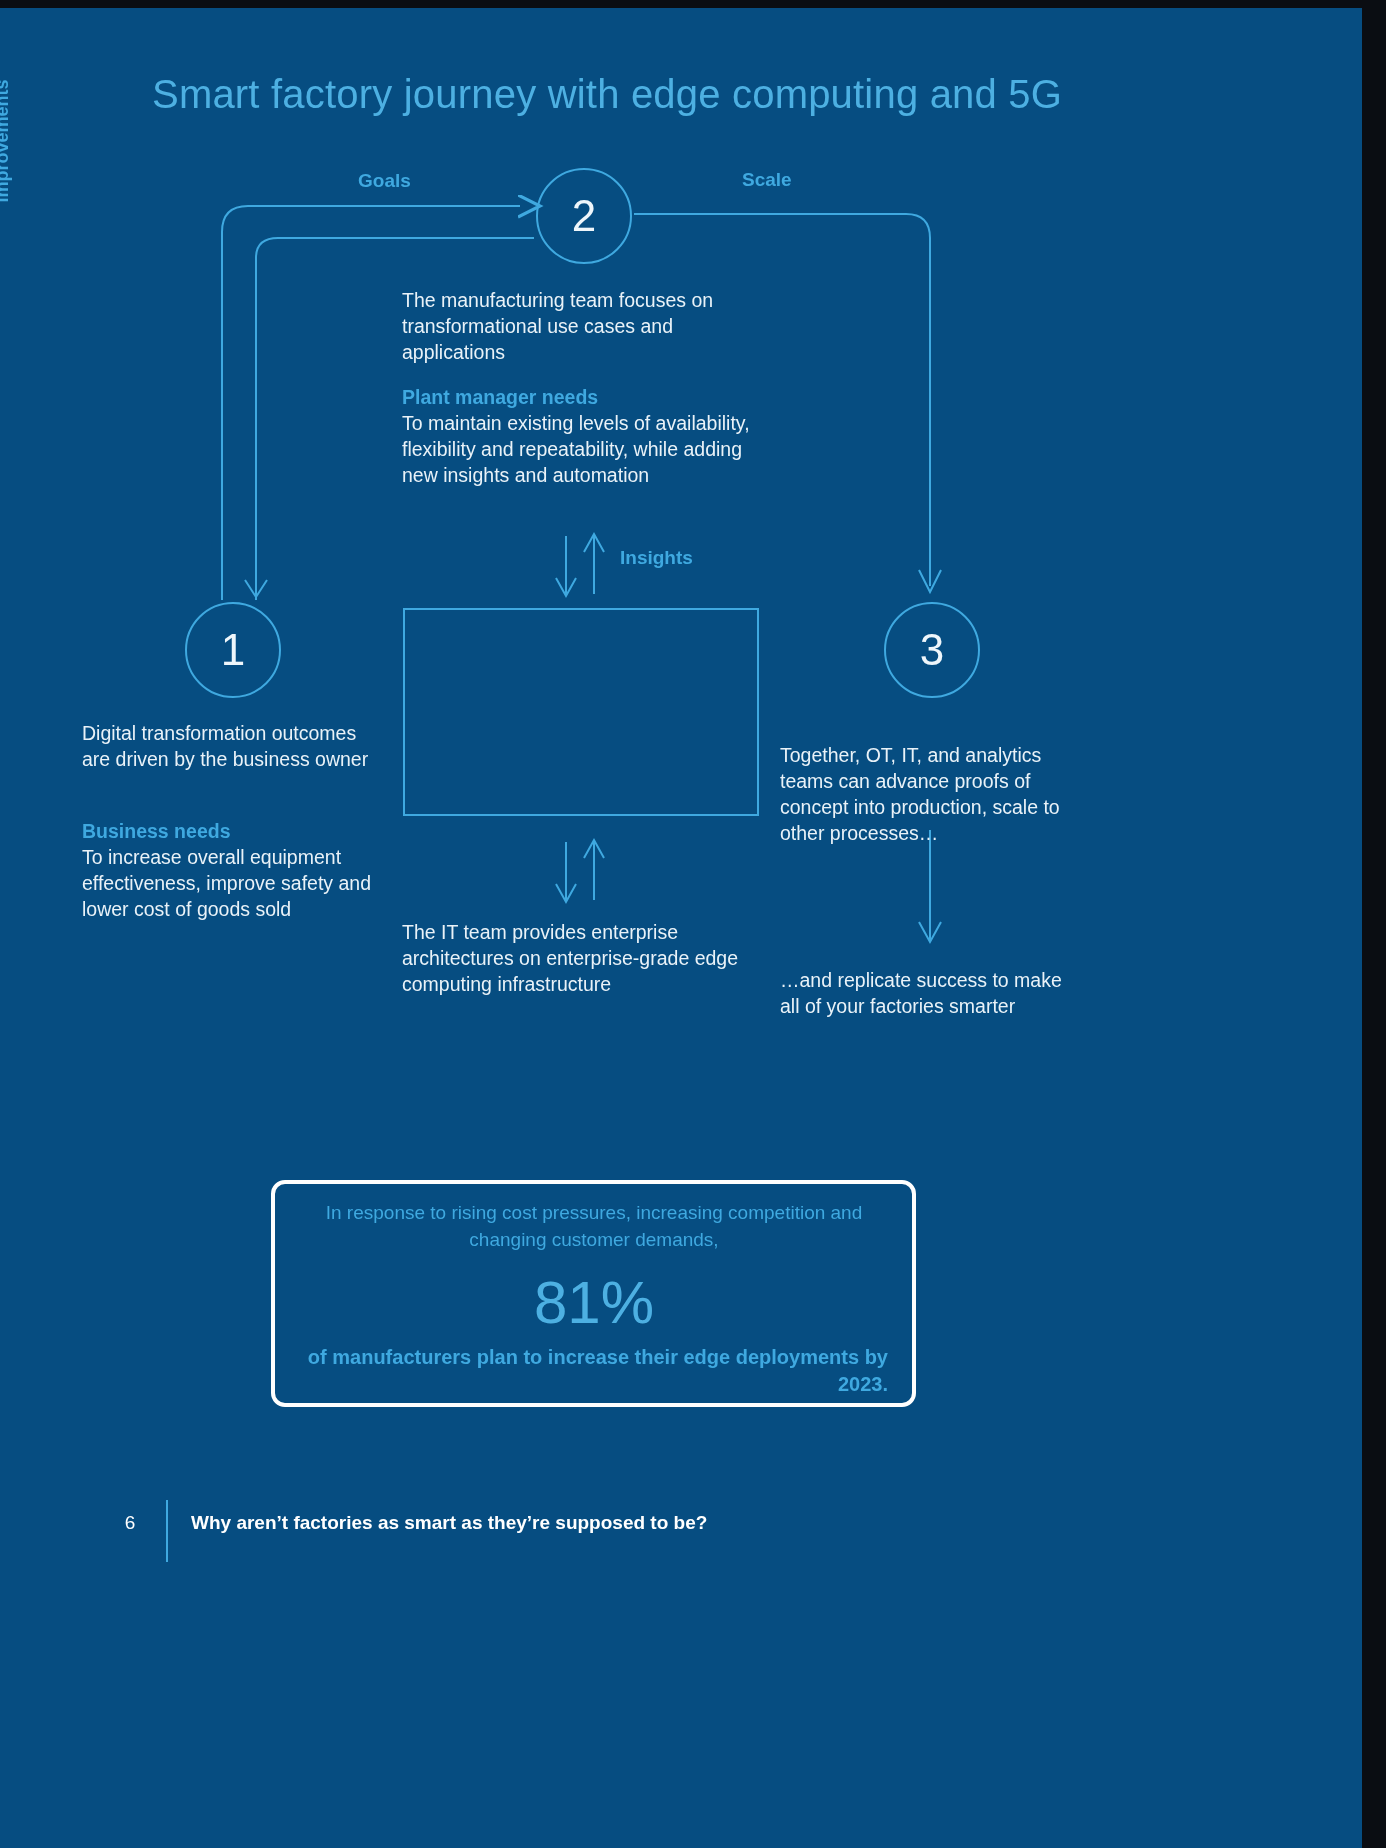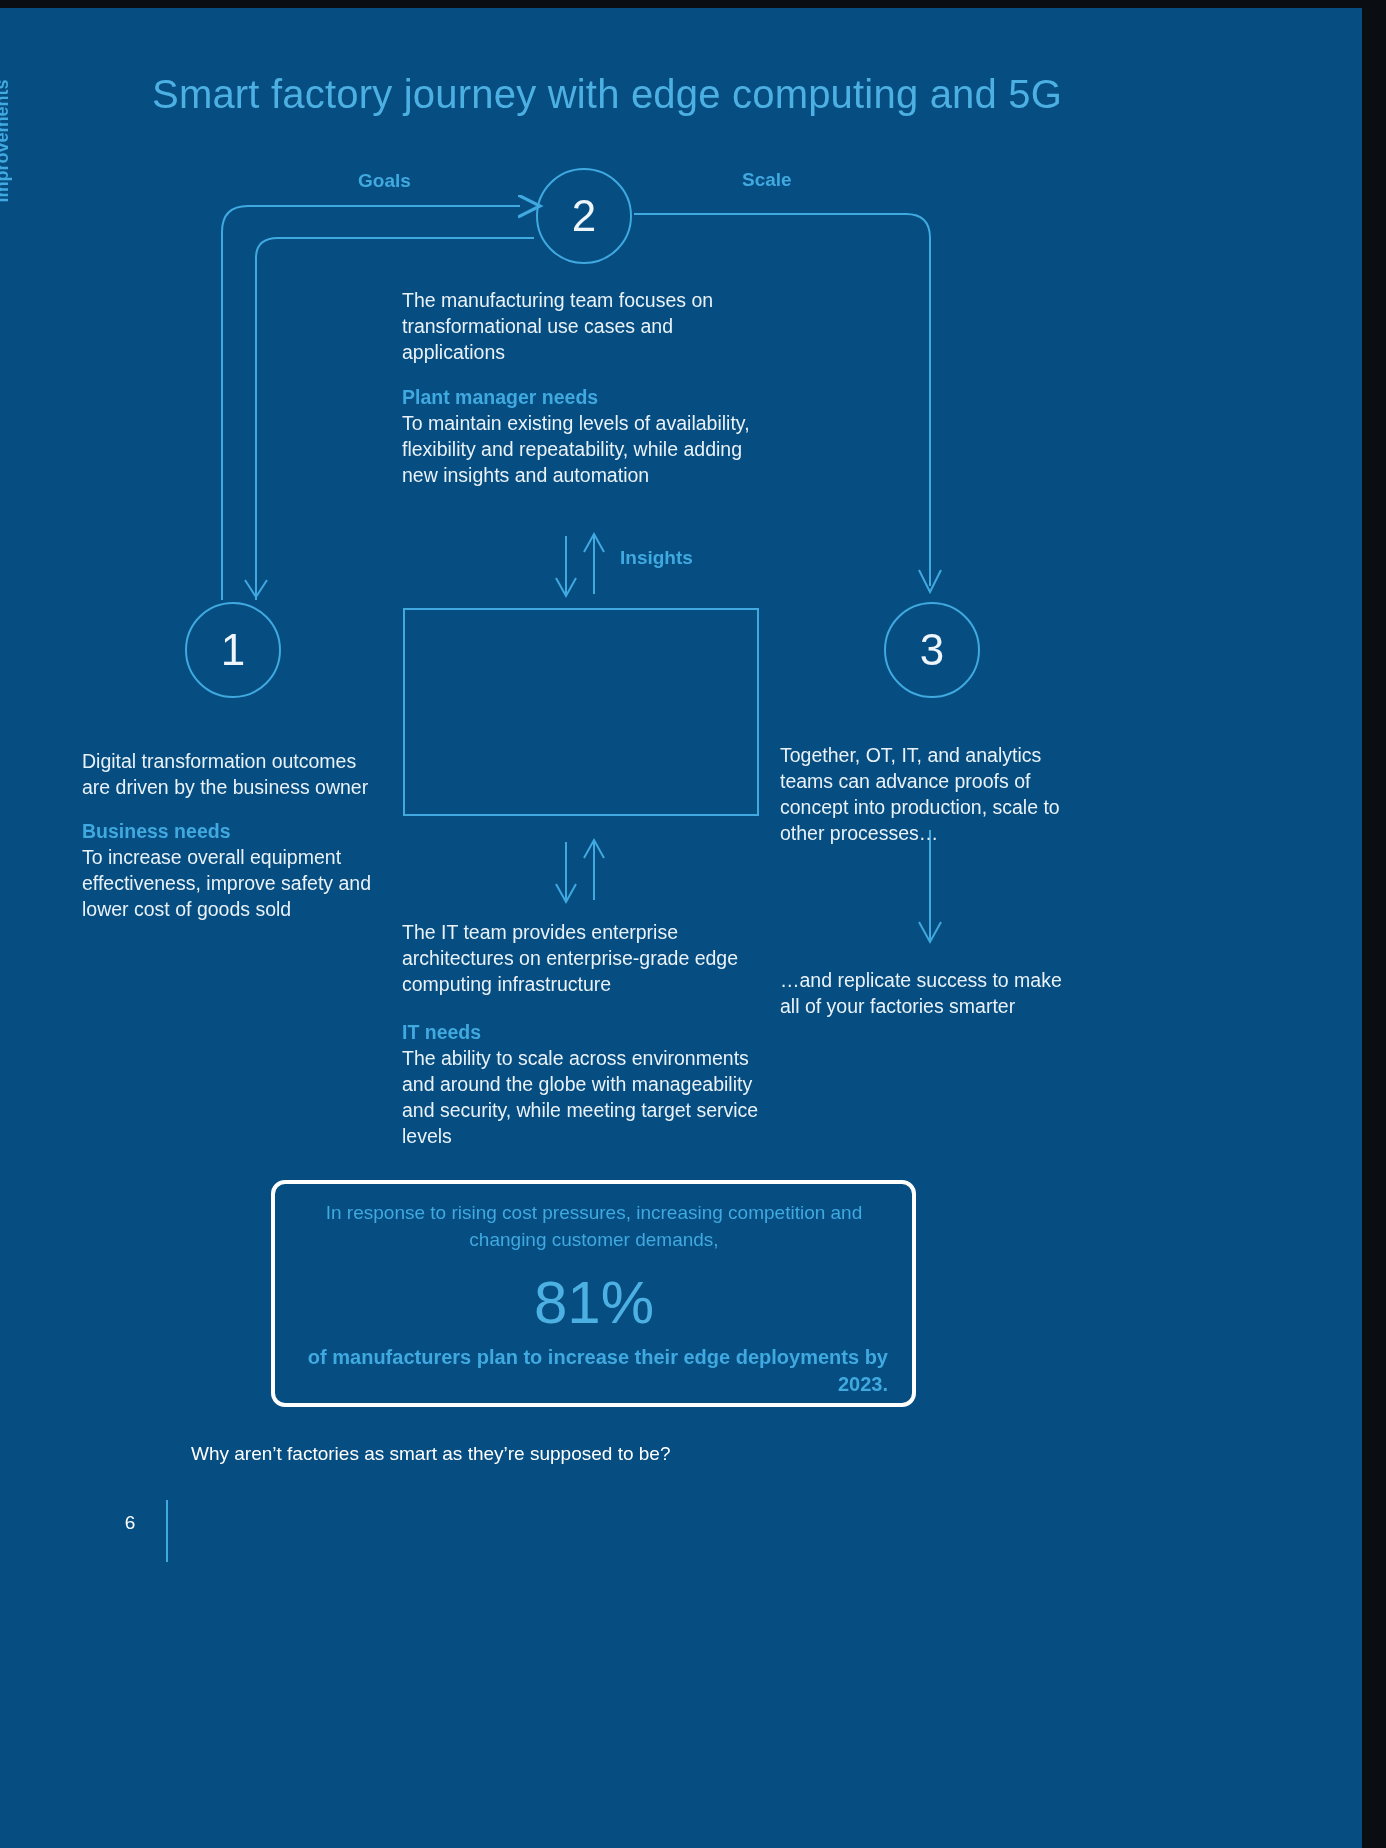--- a/index.html
+++ b/index.html
@@ -126,21 +126,21 @@
     border: 2px solid #3fa9e0;
     box-sizing: border-box;
   }
   #box-center-text {
     position: absolute;
     left: 413px;
     top: 639px;
     width: 336px;
   }
 
-  #c1-text  { left: 82px; top: 720px; width: 300px; margin-top: 28px; }
+  #c1-text  { left: 82px; top: 720px; width: 300px; }
   #c1-needs { left: 82px; top: 818px; width: 300px; }
 
   #c3-text  { left: 780px; top: 720px; width: 300px; margin-top: 22px; }
   #c3-text2 { left: 780px; top: 967px; width: 300px; }
   #it-text  { left: 402px; top: 919px; width: 358px; }
   #it-needs { left: 402px; top: 1019px; width: 358px; }
 
   #stat-box {
     position: absolute;
     left: 271px;
@@ -209,24 +209,24 @@
     top: 1512px;
     width: 48px;
     text-align: center;
     color: #ffffff;
     font-size: 19px;
     font-weight: 300;
   }
   #footer-text {
     position: absolute;
     left: 191px;
-    top: 1443px;
+    top: 1512px;
     color: #ffffff;
     font-size: 19px;
-    font-weight: 400;
+    font-weight: 700;
     white-space: nowrap;
   }
 </style>
 </head>
 <body>
 
 <div id="page">
 
   <div class="topstrip"></div>
   <div class="rightstrip"></div>
@@ -287,24 +287,20 @@
   <div class="body-text" id="c1-text">Digital transformation outcomes are driven by the business owner</div>
   <div class="body-text" id="c1-needs">
     <span class="sub-head">Business needs</span>
     <span>To increase overall equipment effectiveness, improve safety and lower cost of goods sold</span>
   </div>
 
   <div class="body-text" id="c3-text">Together, OT, IT, and analytics teams can advance proofs of concept into production, scale to other processes…</div>
   <div class="body-text" id="it-text">The IT team provides enterprise architectures on enterprise-grade edge computing infrastructure</div>
 
   <div class="body-text" id="c3-text2">…and replicate success to make all of your factories smarter</div>
-  <div class="body-text" id="it-needs">
-    <span class="sub-head">IT needs</span>
-    <span>The ability to scale across environments and around the globe with manageability and security, while meeting target service levels</span>
-  </div>
 
   <div id="stat-box"></div>
   <div id="stat-lead">In response to rising cost pressures, increasing competition and changing customer demands,</div>
   <div id="stat-num">81%</div>
   <div id="stat-tail">of manufacturers plan to increase their edge deployments by 2023.</div>
 
 
   <div id="footer-rule"></div>
   <div id="page-num">6</div>
   <div id="footer-text">Why aren’t factories as smart as they’re supposed to be?</div>

